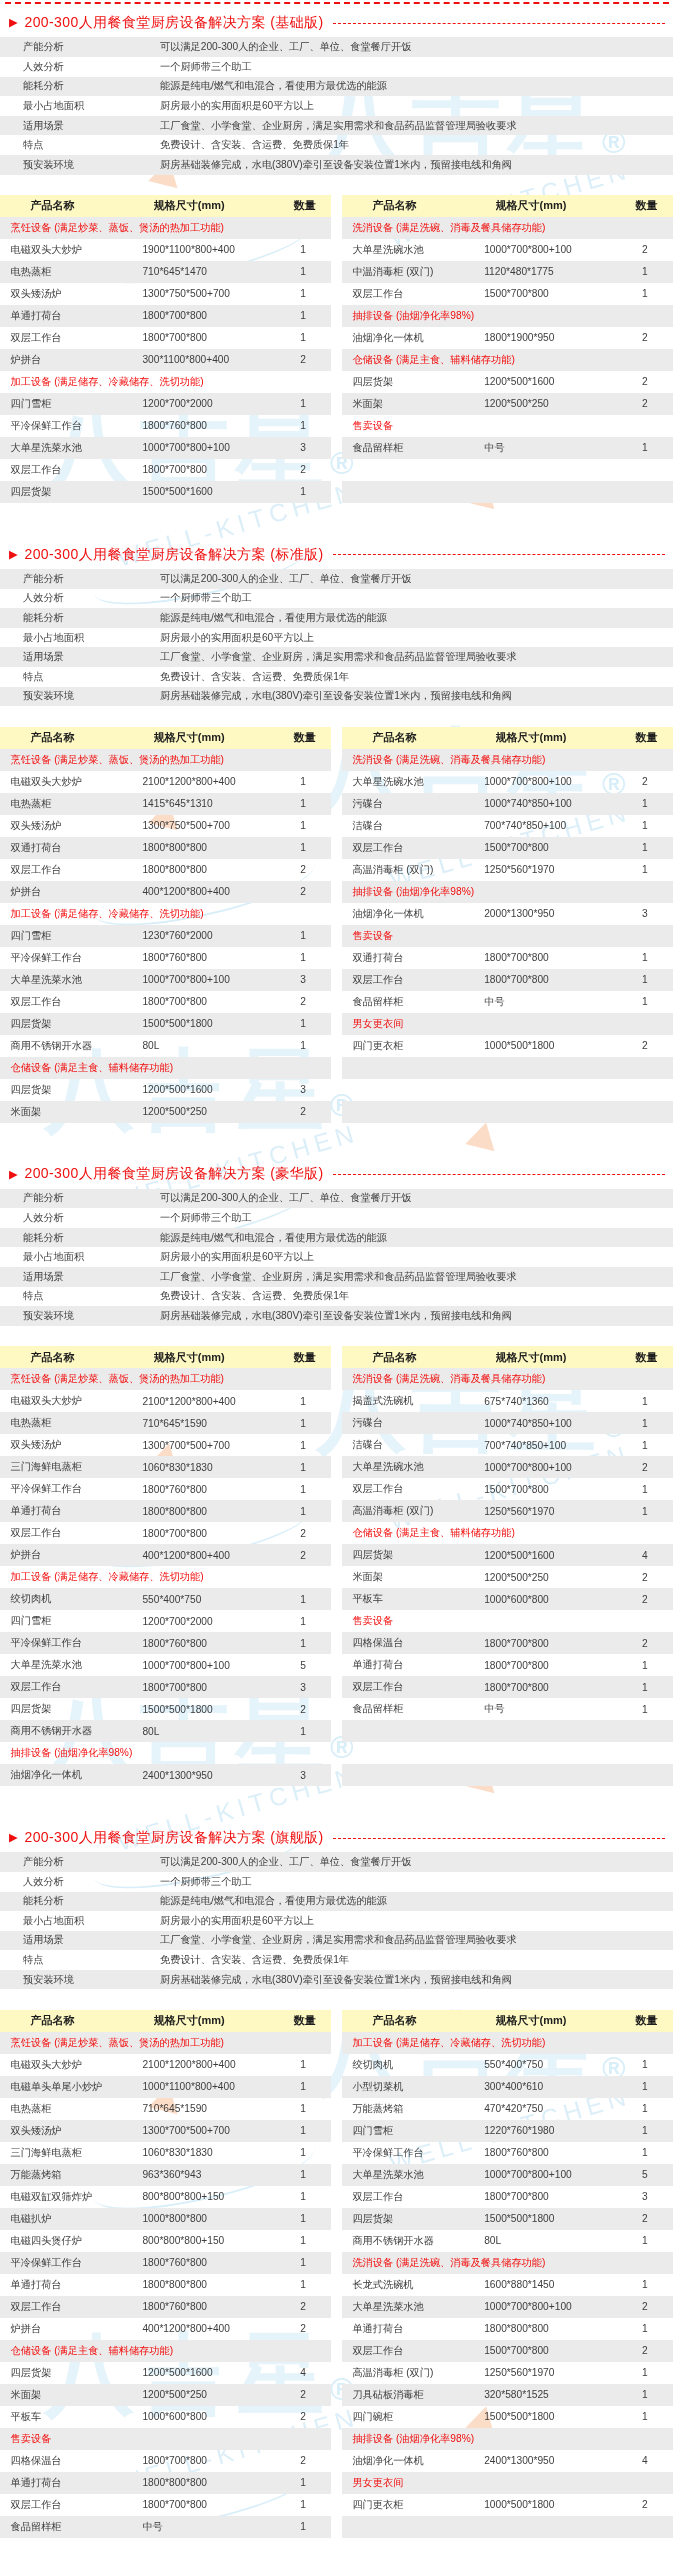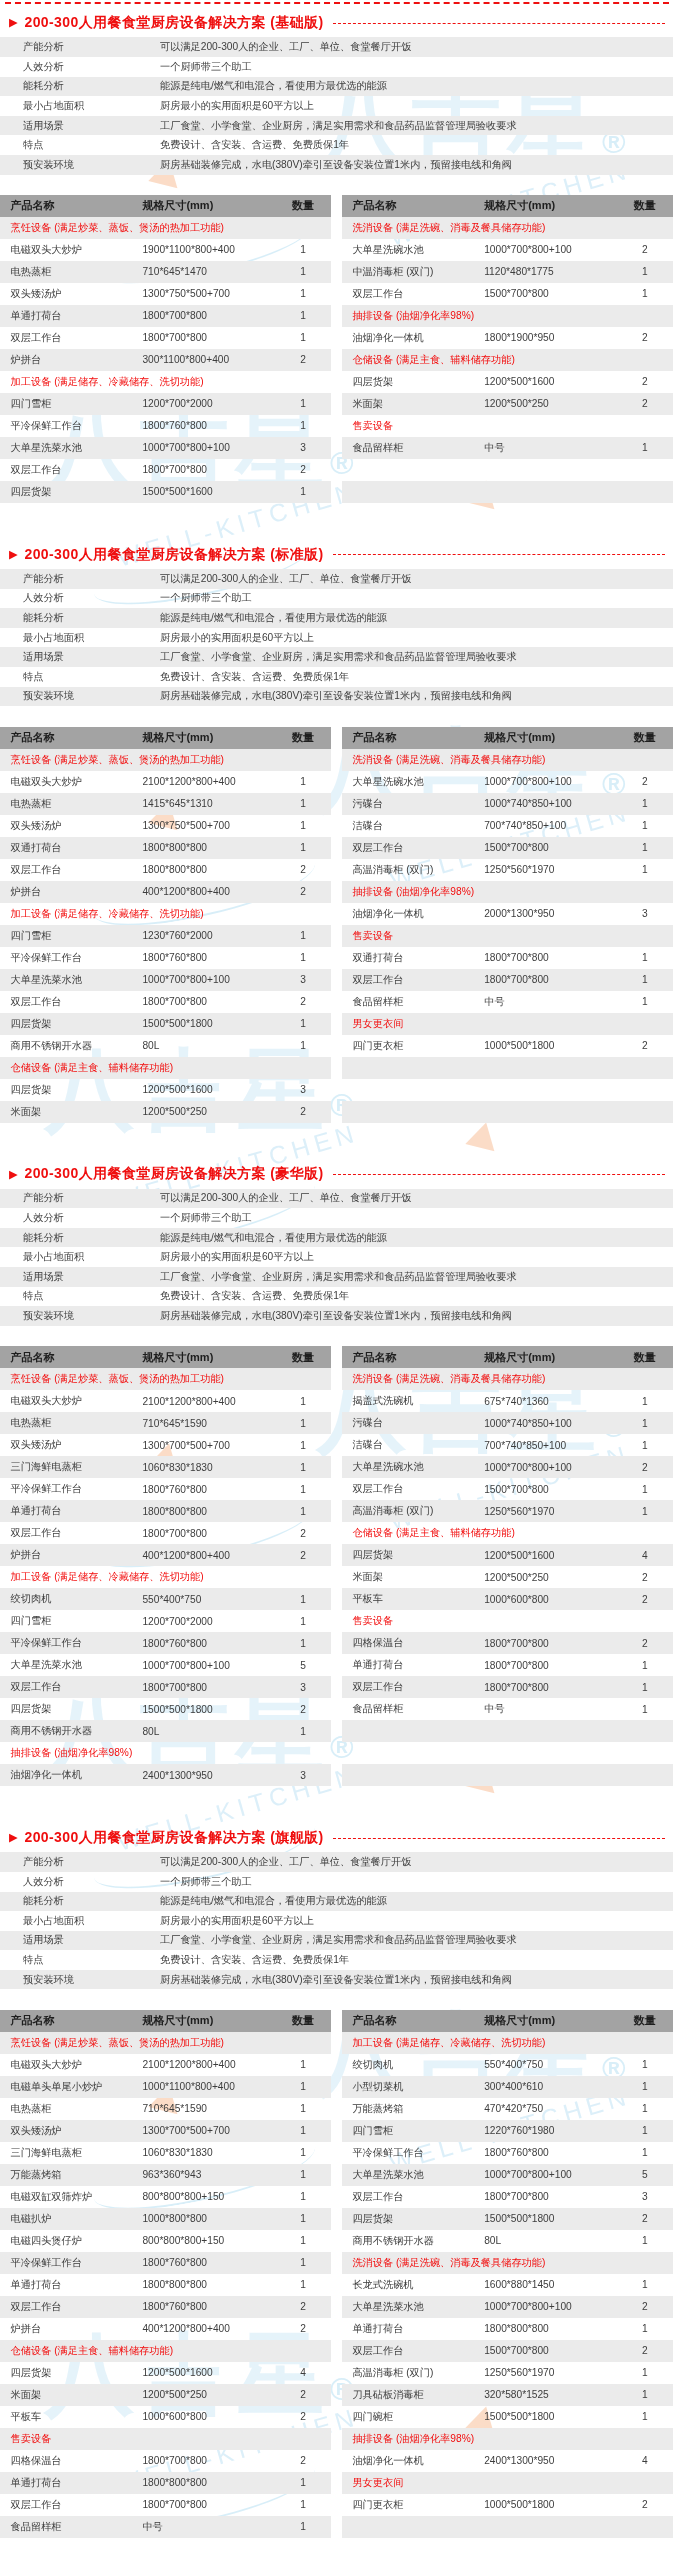--- a/index.html
+++ b/index.html
@@ -6,31 +6,31 @@
   body{
     width:673px;min-height:2576px;background:#ffffff;position:relative;
     font-family:"Liberation Sans","DejaVu Sans",sans-serif;color:#3d3d3d;
     overflow:hidden;
   }
   .top-dash{border-top:2.3px dashed #ef0f0f;margin:2.3px 4.5px 6px 4.5px;}
   #sections{position:relative;z-index:1;}
   .solution-section{margin-bottom:39px;}
   .title-row{display:flex;align-items:center;padding:3.8px 7.6px 5.3px 9px;}
   .arrow{color:#ef0f0f;font-size:11.3px;line-height:1;margin-right:6.8px;}
-  .sec-title{margin:0;color:#ef0f0f;font-size:14px;font-weight:bold;letter-spacing:0.4px;white-space:nowrap;}
+  .sec-title{margin:0;color:#ef0f0f;font-size:14px;font-weight:normal;letter-spacing:0.4px;white-space:nowrap;}
   .dash{flex:1;border-top:1.9px dashed #ef0f0f;margin-left:9px;}
   .attr-row{display:flex;align-items:center;min-height:19.6px;font-size:10.2px;}
   .attr-row.odd{background:#ebebeb;}
   .attr-label{width:137px;padding-left:23px;flex-shrink:0;}
   .attr-value{flex:1;padding-right:23px;}
   .ptable{display:flex;gap:10.6px;margin-top:20.4px;}
   .half{flex:1;min-width:0;}
   .prow{display:flex;align-items:center;min-height:22px;font-size:10.2px;}
   .prow.odd{background:#ebebeb;}
-  .prow.header{background:#a3a3a3;font-weight:bold;font-size:11px;color:#1e1e1e;}
+  .prow.header{background:#fef9c3;font-weight:bold;font-size:11px;color:#1e1e1e;padding-left:20px;}
   .c-name{width:43%;padding-left:10.6px;box-sizing:border-box;white-space:nowrap;overflow:hidden;}
   .c-spec{width:40%;white-space:nowrap;overflow:hidden;}
   .c-qty{width:17%;text-align:center;}
   .c-cat{width:100%;padding-left:10.6px;color:#f20d0d;white-space:nowrap;overflow:hidden;}
   
   #wm-layer{position:absolute;inset:0;overflow:hidden;pointer-events:none;z-index:0;}
   .wm{position:absolute;white-space:nowrap;}
   .wm-brand{font-size:89px;font-weight:bold;color:rgba(79,176,224,0.15);letter-spacing:6px;}
   .wm-reg{font-size:32px;font-weight:bold;color:rgba(79,176,224,0.22);}
   .wm-en{font-size:25px;color:rgba(79,176,224,0.20);letter-spacing:5.3px;transform:rotate(-16deg);}

